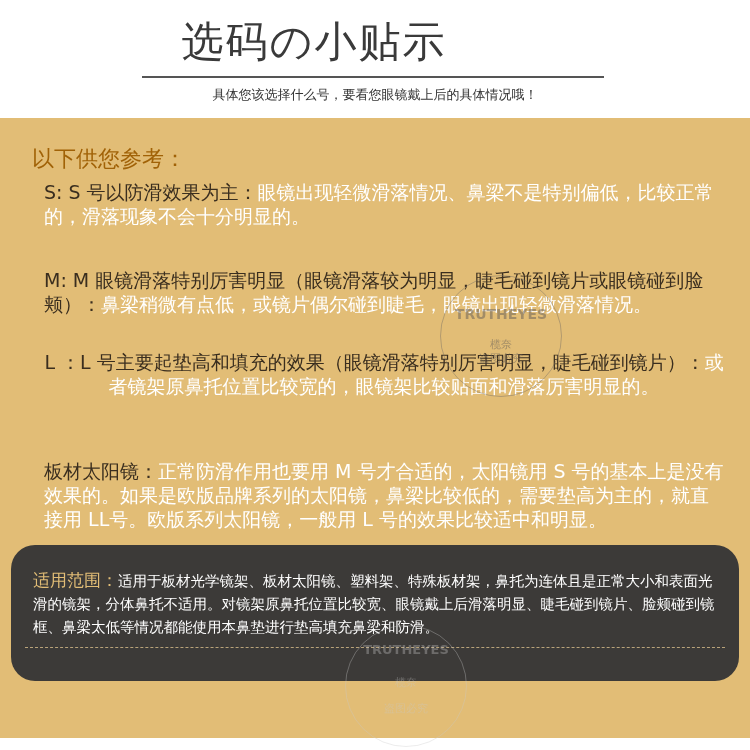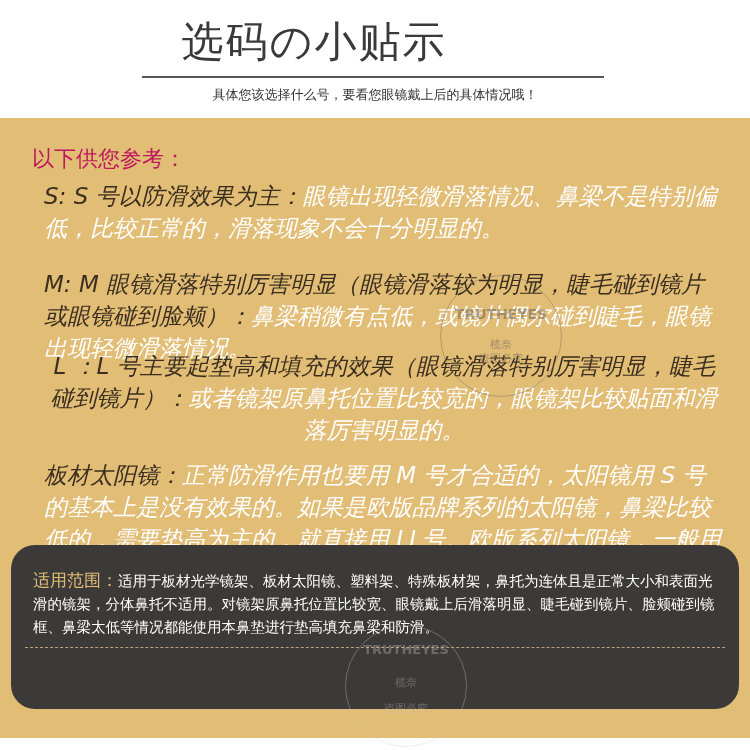--- a/index.html
+++ b/index.html
@@ -5,28 +5,28 @@
   html, body { margin:0; padding:0; }
   body { width:750px; height:750px; overflow:hidden; background:#ffffff;
          font-family:"DejaVu Sans", "Liberation Sans", sans-serif; position:relative; }
   .header { position:absolute; left:0; top:0; width:750px; height:118px; background:#ffffff; }
   .title { position:absolute; left:0; width:628px; top:14px; text-align:center;
            font-size:42px; color:#3a3a3a; letter-spacing:2px; font-weight:normal; }
   .rule { position:absolute; left:142px; width:462px; top:76px; height:2px; background:#555; }
   .subtitle { position:absolute; left:0; width:750px; top:86px; text-align:center;
               font-size:13px; color:#333; }
   .gold { position:absolute; left:0; top:118px; width:750px; height:620px; background:#e2bd76; }
-  .intro { position:absolute; left:32px; top:144px; font-size:22px; color:#be185d; }
-  .para { position:absolute; left:44px; width:680px; font-size:23px; line-height:32px; color:#ffffff;font-style:italic; }
+  .intro { position:absolute; left:32px; top:144px; font-size:22px; color:#a16207; }
+  .para { position:absolute; left:44px; width:680px; font-size:19px; line-height:24px; color:#ffffff; }
   .para .lbl { color:#3a2e1f; }
   .p1 { top:180px; }
   .p2 { top:268px; }
   .p3 { top:350px;text-align:center; }
   .p4 { top:433px;margin-top:26px; }
-  .card { position:absolute; left:11px; top:545px; width:728px; height:164px;
+  .card { position:absolute; left:11px; top:545px; width:728px; height:136px;
           background:#3c3a38; border-radius:24px; }
   .card-sec { position:absolute; left:22px; width:690px; font-size:14.5px; line-height:23px; color:#ffffff; }
   .card-sec .clbl { color:#e2bd76; font-size:17px; }
   .sec1 { top:24px; }
   .sec2 { top:112px; }
   .dash { position:absolute; left:14px; width:700px; top:102px; border-top:1.5px dashed #b9a37a; }
   .watermark { position:absolute; left:440px; top:275px; width:120px; height:120px; border-radius:50%;
                border:1.5px solid rgba(120,110,100,0.45); pointer-events:none; }
   .watermark .wm-txt { position:absolute; width:100%; top:30px; text-align:center;
                        font-size:14px; font-weight:bold; color:rgba(110,100,90,0.55); }

